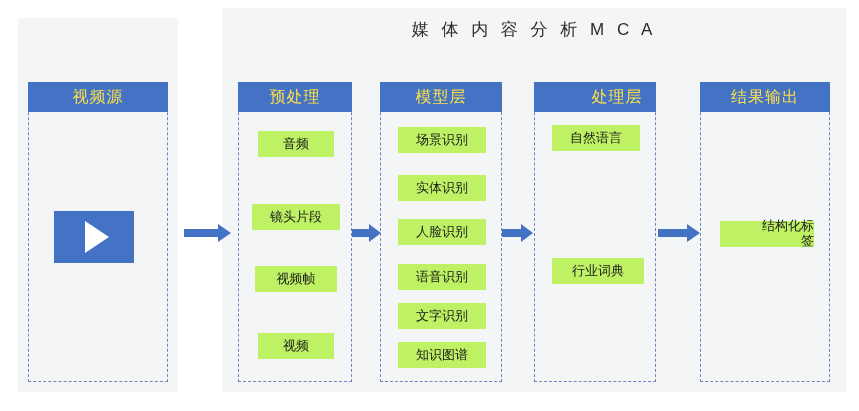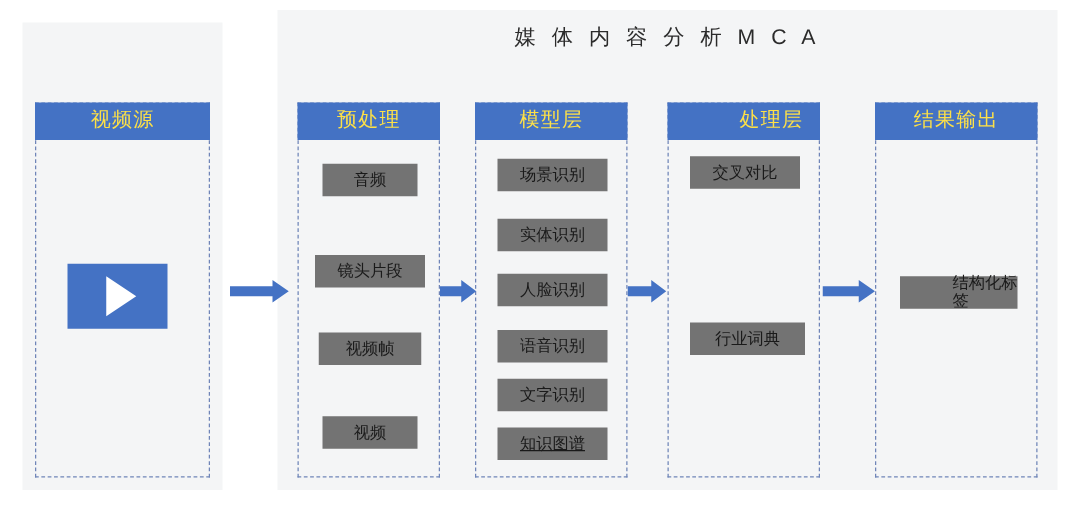--- a/index.html
+++ b/index.html
@@ -55,24 +55,24 @@
     color: #fde047;
     font-size: 16px;
     text-align: center;
     letter-spacing: 1px;
     box-sizing: border-box;
   }
 
   
   .chip {
     position: absolute;
-    background: #737373;
+    background: #bef264;
     color: #1a1a1a;
     font-size: 13px;
-    text-align: left;
+    text-align: right;
     display: flex;
     align-items: center;
     justify-content: center;
     box-sizing: border-box;
     line-height: 1.15;
     white-space: pre-line;
   }
 
   
   #play-tile {
@@ -124,27 +124,27 @@
 </div>
 
 <div class="column" style="left:380px; top:82px; width:122px; height:300px;">
   <div class="col-header" style="width:122px;">模型层</div>
 
   <div class="chip" style="left:17px; top:44px;  width:88px; height:26px;">场景识别</div>
   <div class="chip" style="left:17px; top:92px;  width:88px; height:26px;">实体识别</div>
   <div class="chip" style="left:17px; top:136px; width:88px; height:26px;">人脸识别</div>
   <div class="chip" style="left:17px; top:181px; width:88px; height:26px;">语音识别</div>
   <div class="chip" style="left:17px; top:220px; width:88px; height:26px;">文字识别</div>
-  <div class="chip" style="left:17px; top:259px; width:88px; height:26px;text-decoration:underline;">知识图谱</div>
+  <div class="chip" style="left:17px; top:259px; width:88px; height:26px;">知识图谱</div>
 </div>
 
 <div class="column" style="left:534px; top:82px; width:122px; height:300px;">
   <div class="col-header" style="width:122px;padding-left:44px;">处理层</div>
 
-  <div class="chip" style="left:17px; top:42px;  width:88px; height:26px;">交叉对比</div>
+  <div class="chip" style="left:17px; top:42px;  width:88px; height:26px;">自然语言</div>
   <div class="chip" style="left:17px; top:175px; width:92px; height:26px;">行业词典</div>
 </div>
 
 <div class="column" style="left:700px; top:82px; width:130px; height:300px;">
   <div class="col-header" style="width:130px;">结果输出</div>
 
   <div class="chip" style="left:19px; top:138px; width:94px; height:26px;padding-left:42px;">结构化标签</div>
 </div>
 
 <div class="arrow" style="left:184px; top:223px; width:48px;">

